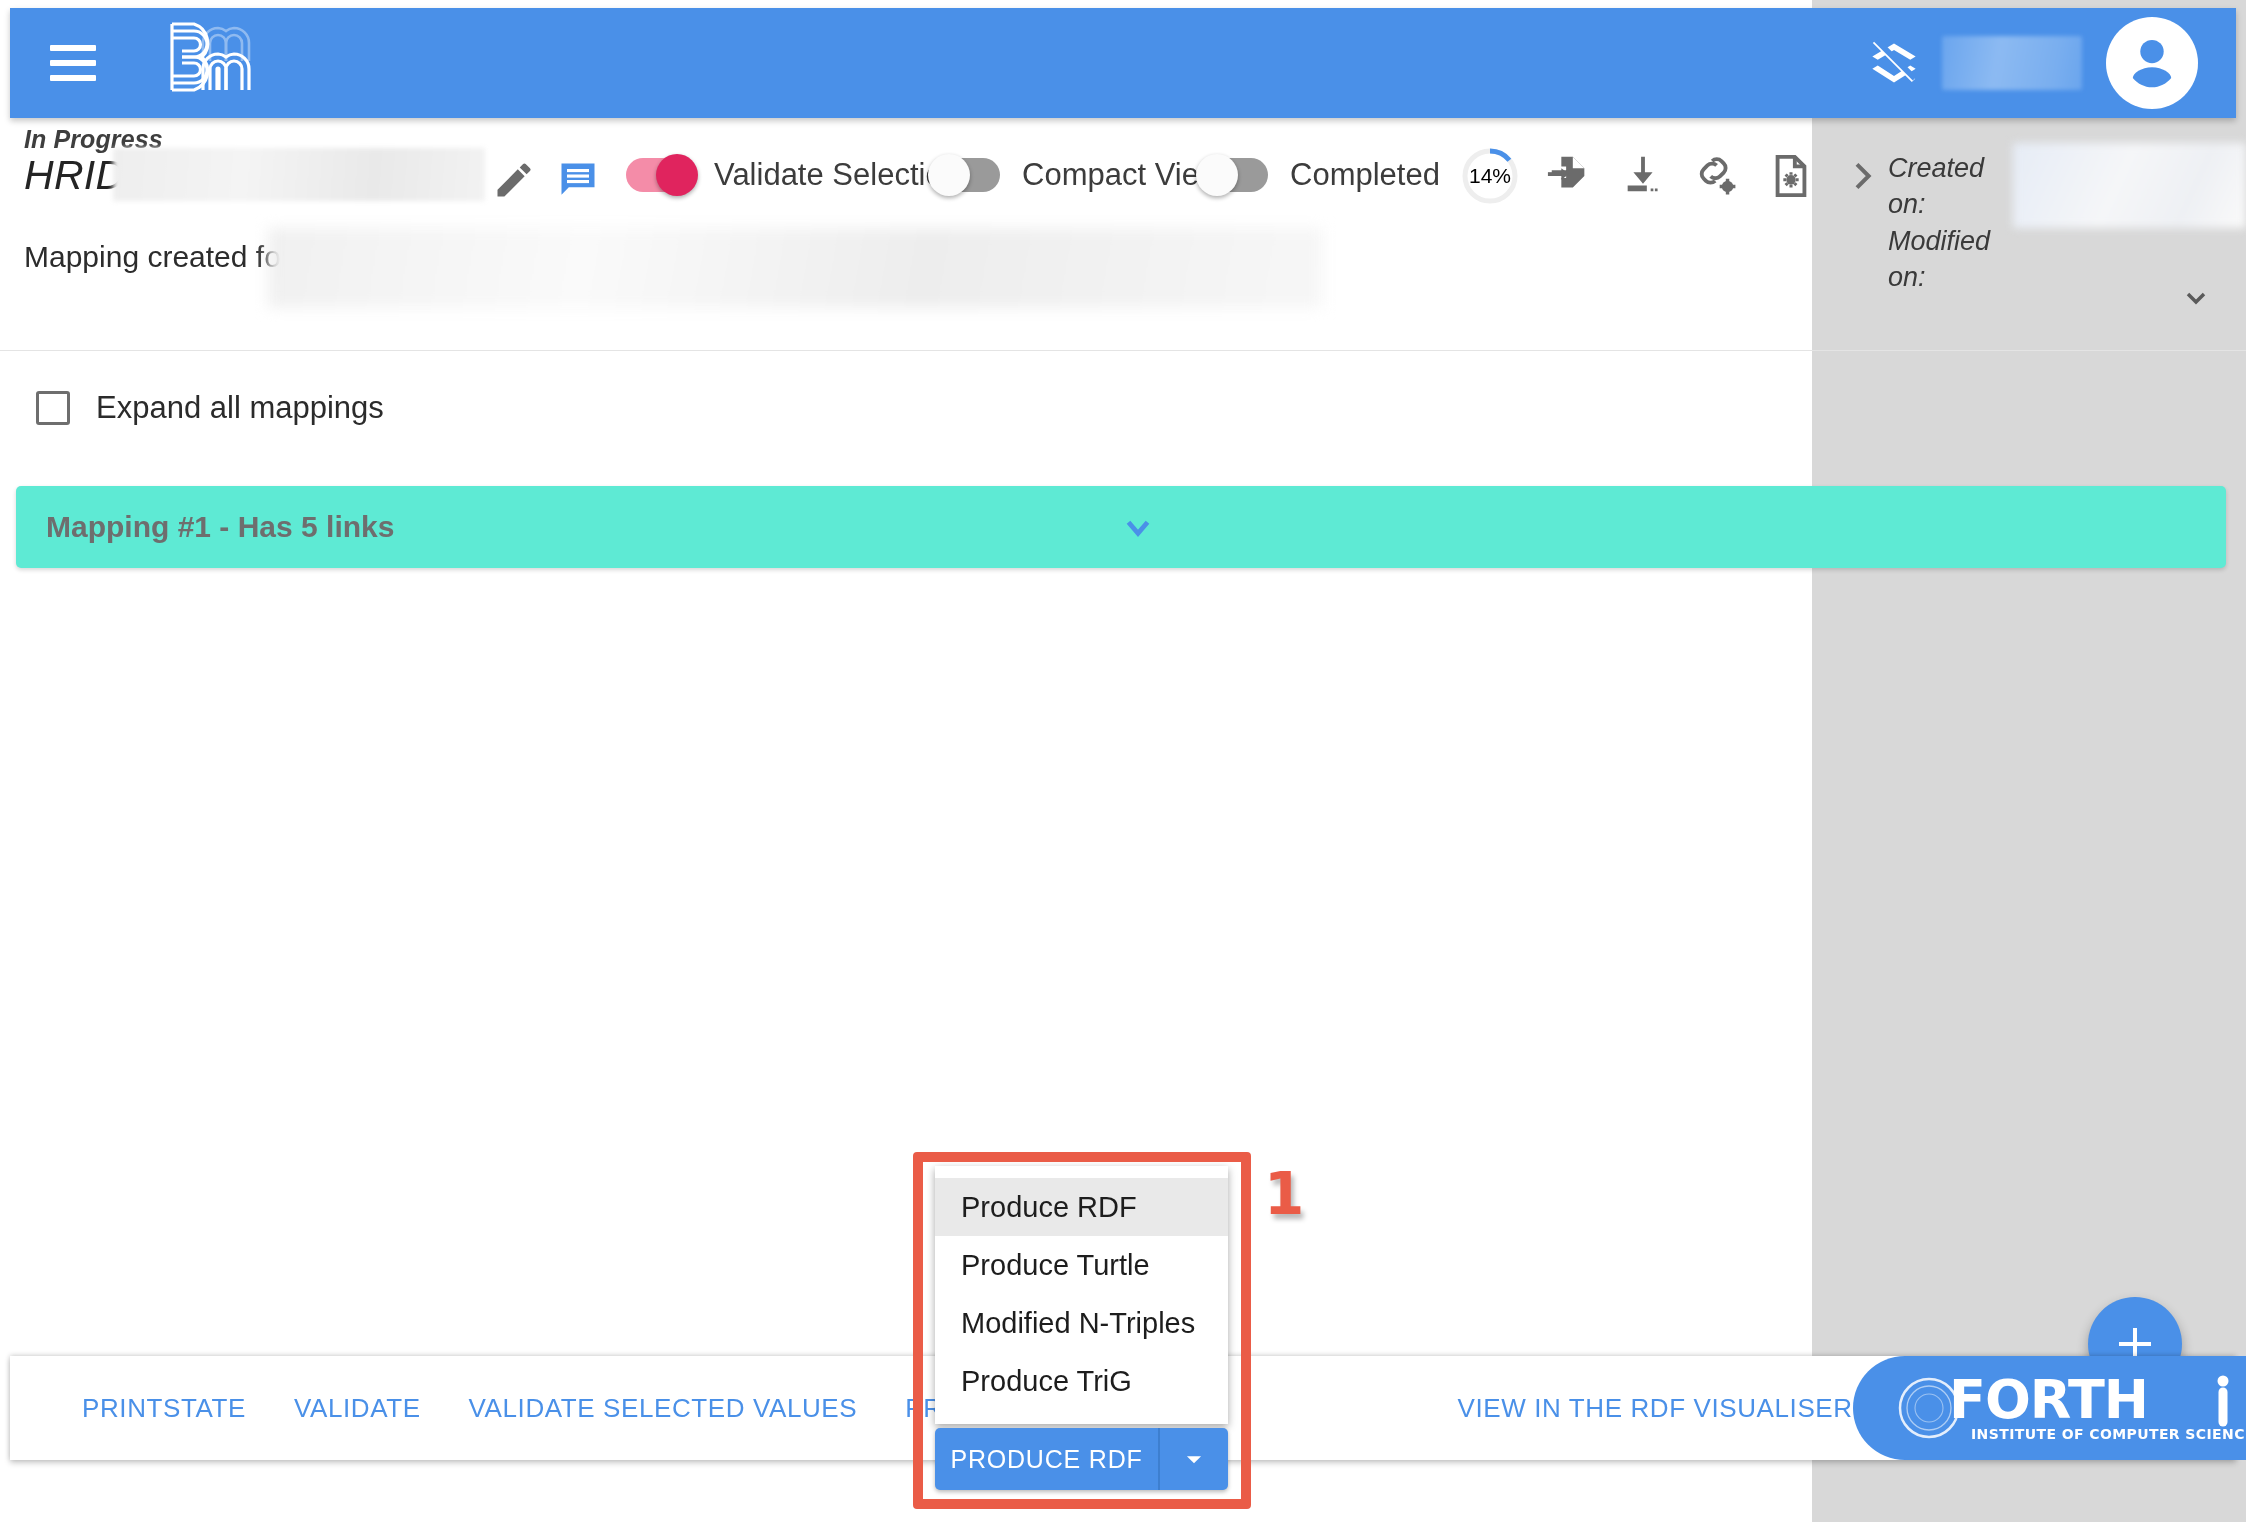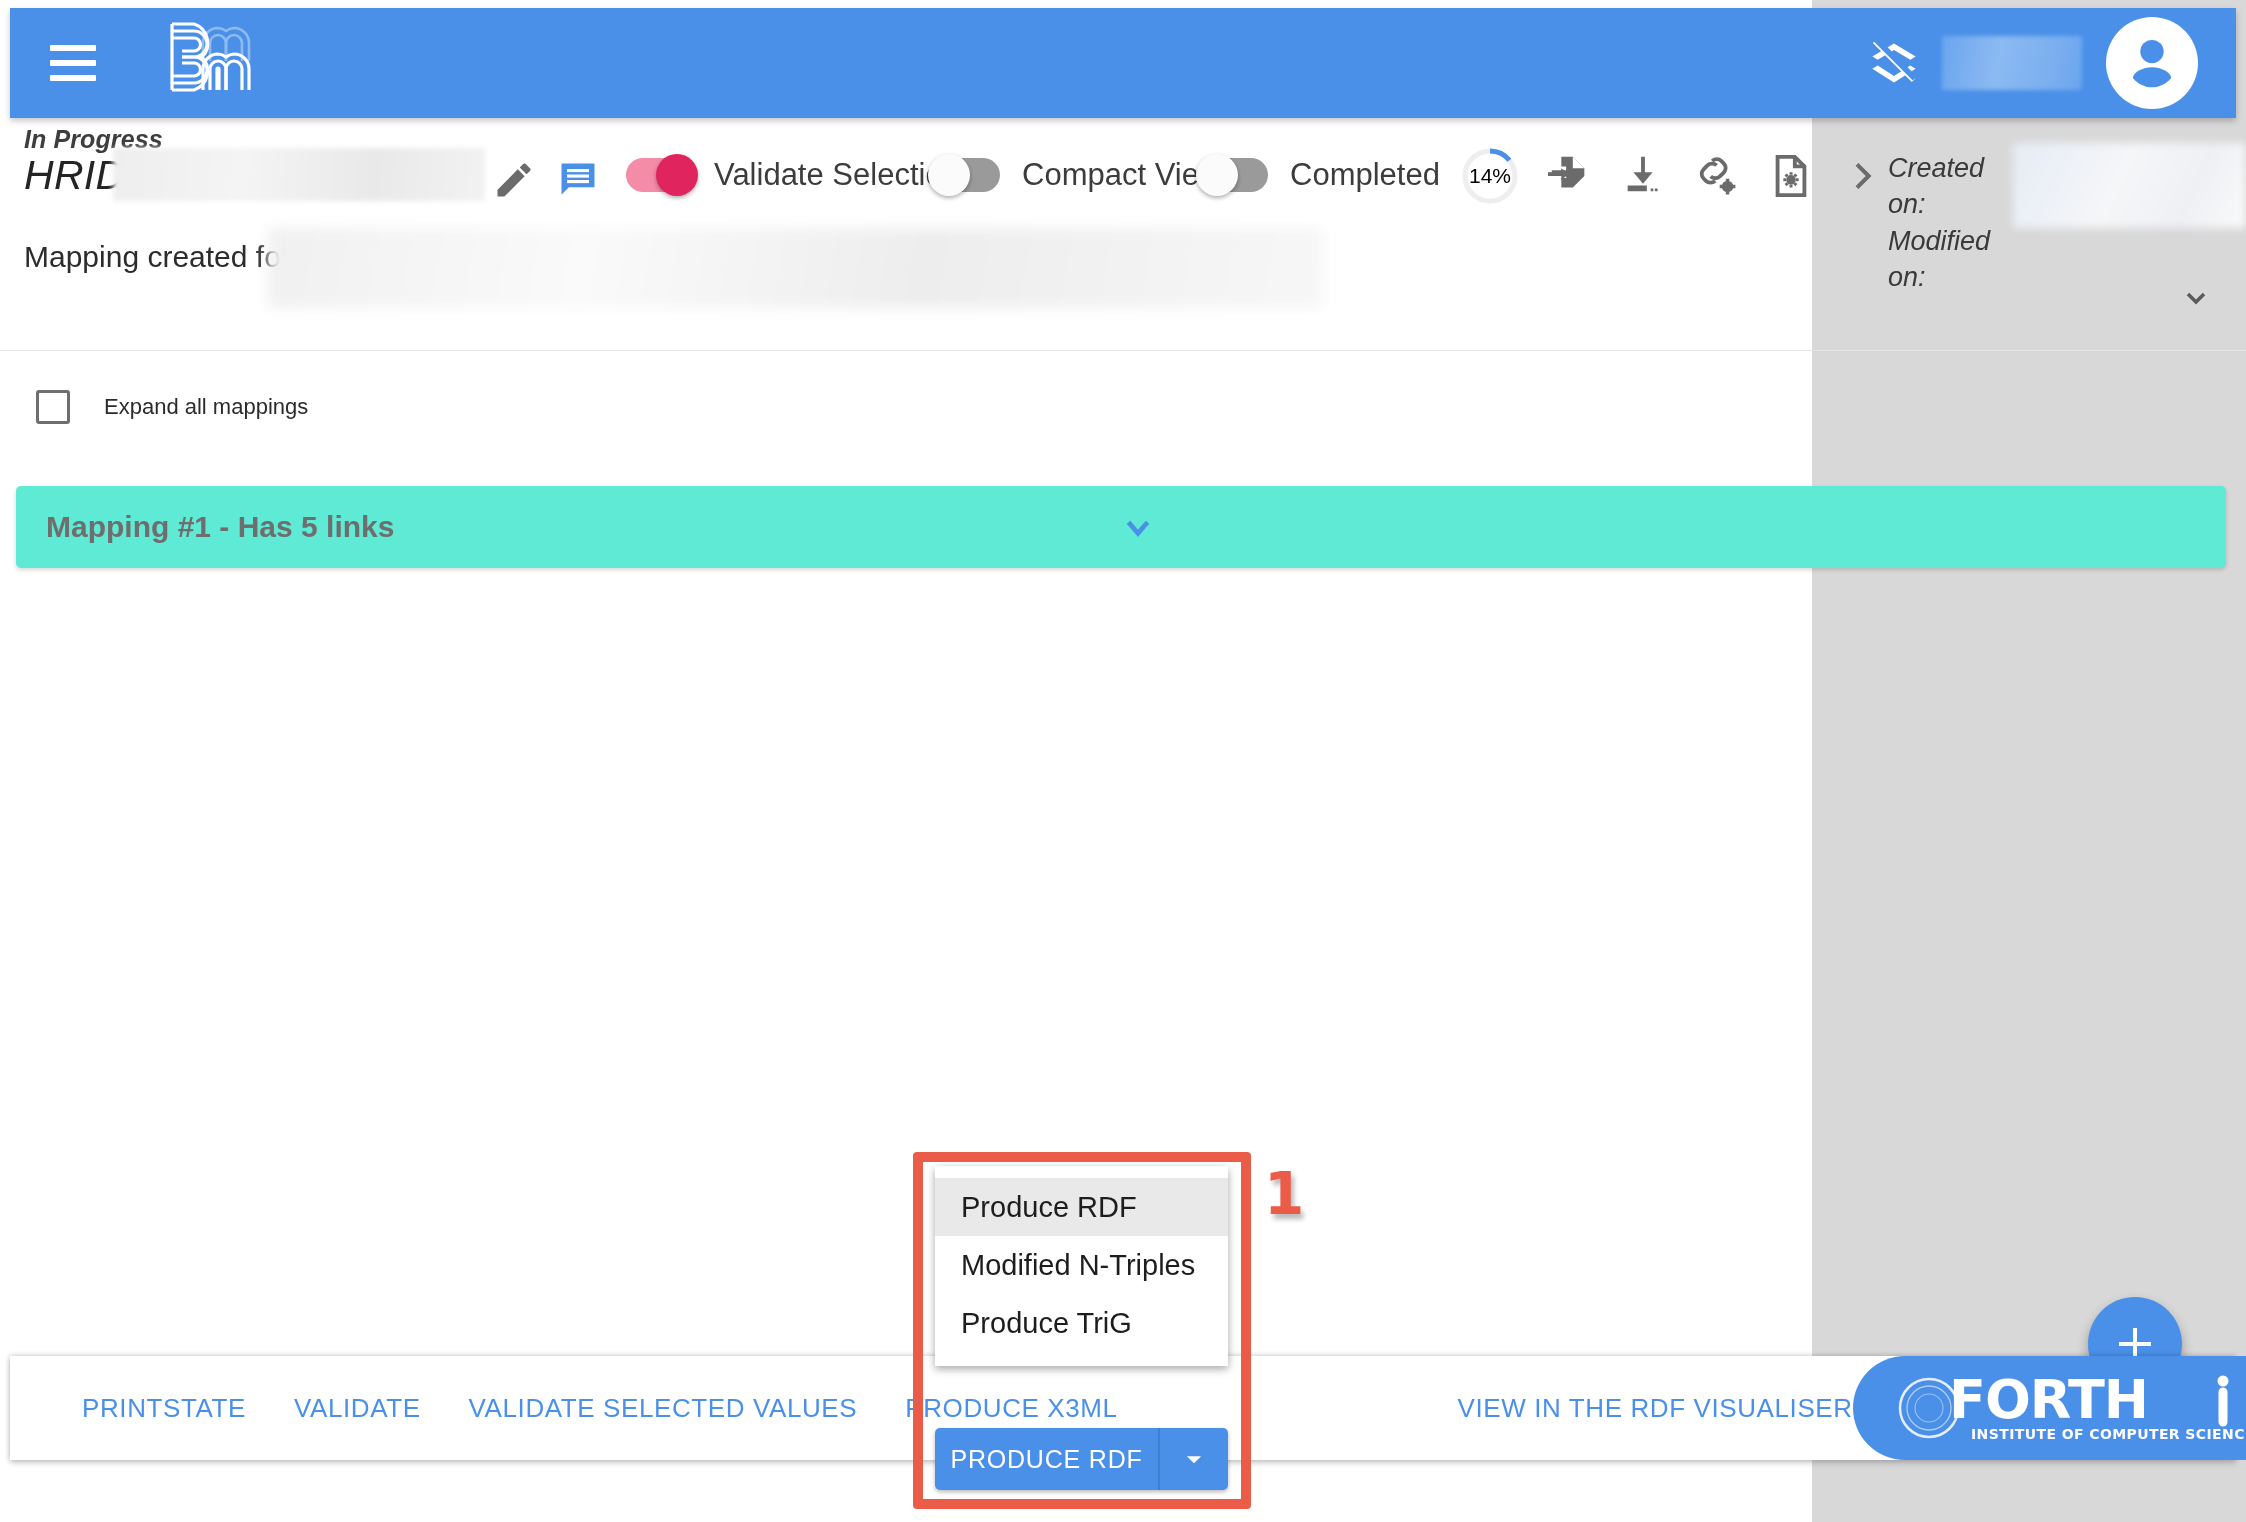--- a/index.html
+++ b/index.html
@@ -119,21 +119,21 @@
   }
   .created-chevron { position: absolute; left: 2176px; top: 42px; width: 40px; height: 32px; cursor: pointer; }
   .divider { position: absolute; left: 0; top: 350px; width: 2246px; height: 1px; background: #e4e4e4; }
 
   
   .expand-row { position: absolute; left: 36px; top: 390px; display: flex; align-items: center; }
   .cbox {
     width: 34px; height: 34px; border: 3px solid #6e6e6e; border-radius: 3px;
     background: #fff; cursor: pointer; flex: 0 0 auto;
   }
-  .expand-label { margin-left: 34px; font-size: 22px; color: #2b2b2b; }
+  .expand-label { margin-left: 26px; font-size: 31px; color: #2b2b2b; }
 
   
   .map-card {
     position: absolute; left: 16px; top: 486px;
     width: 2210px; height: 82px;
     background: #5eead4; border-radius: 5px;
     box-shadow: 0 2px 4px rgba(0,0,0,.16);
     display: flex; align-items: center;
     cursor: pointer;
   }
@@ -439,20 +439,21 @@
         </g>
         <text x="700" y="36" font-family="DejaVu Sans, sans-serif" font-size="18" fill="#ffffff">center of</text>
         <text x="700" y="58" font-family="DejaVu Sans, sans-serif" font-size="18" fill="#ffffff">cultural</text>
         <text x="700" y="80" font-family="DejaVu Sans, sans-serif" font-size="18" fill="#ffffff">informatics</text>
       </svg>
     </div>
   </div>
 
   <div class="menu">
     <div class="menu-item active">Produce RDF</div>
+    <div class="menu-item">Produce Turtle</div>
     <div class="menu-item">Modified N-Triples</div>
     <div class="menu-item">Produce TriG</div>
   </div>
 
   <div class="split-btn">
     <div class="split-main">PRODUCE RDF</div>
     <div class="split-arrow">
       <svg viewBox="0 0 24 24" width="34" height="34" fill="#ffffff" aria-hidden="true">
         <path d="M7 10l5 5 5-5z"></path>
       </svg>

